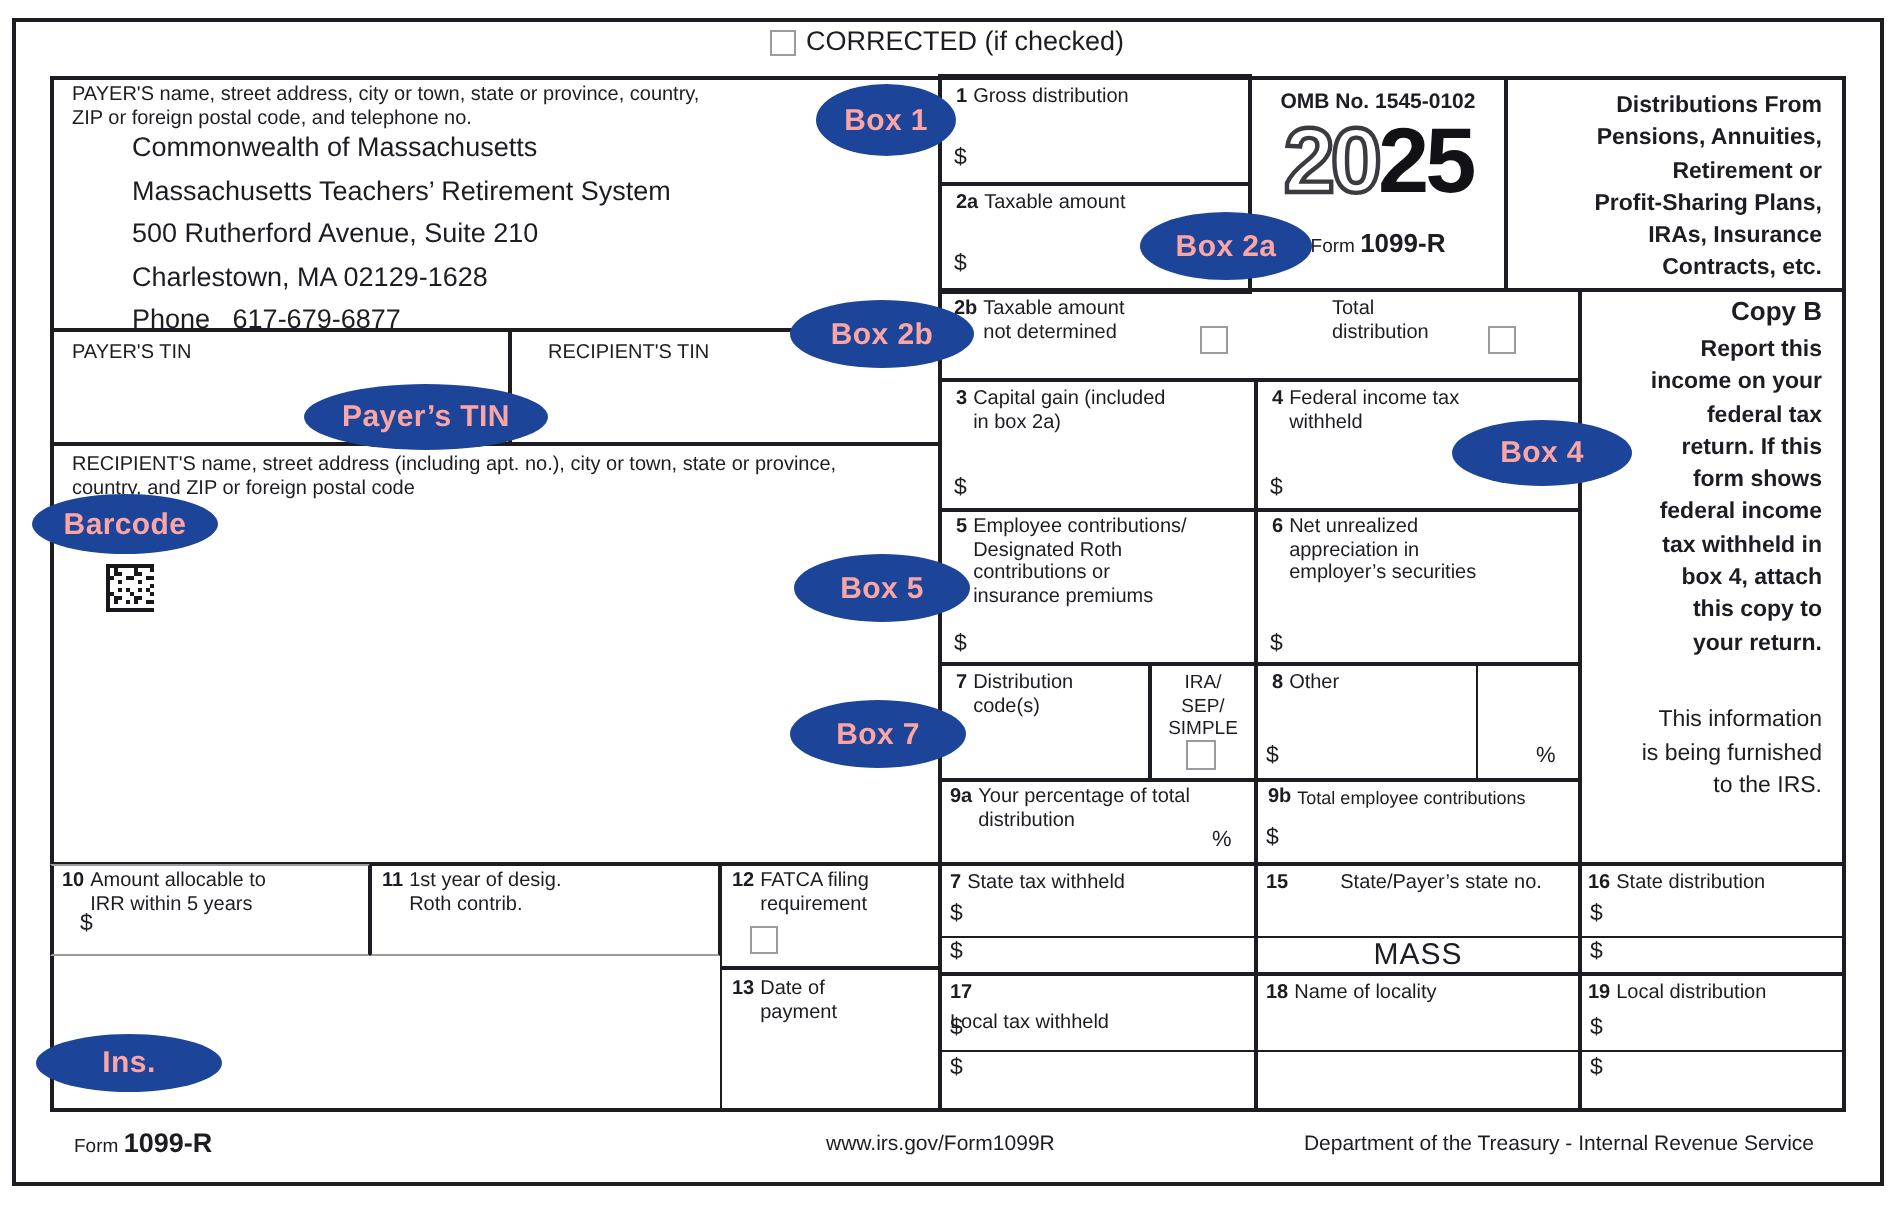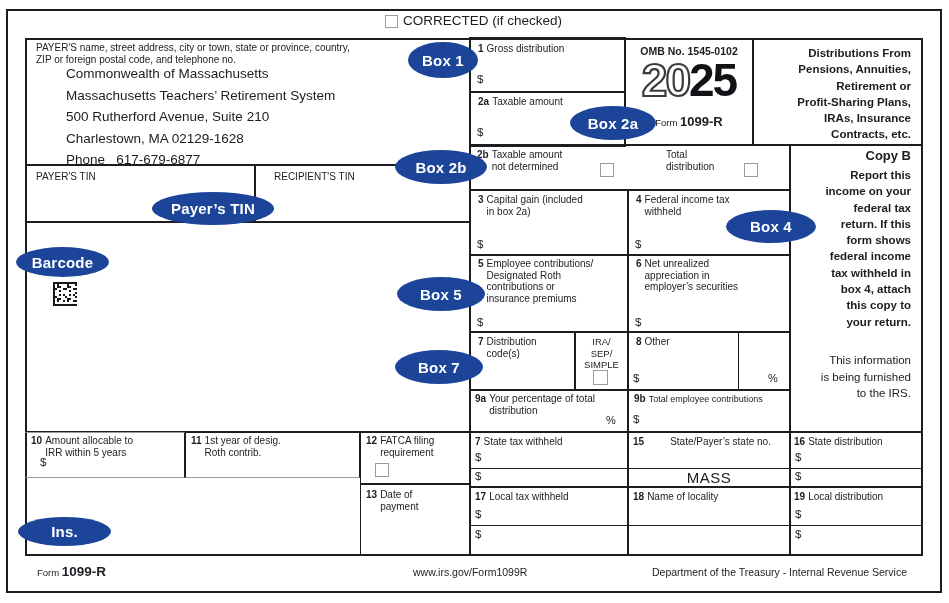--- a/index.html
+++ b/index.html
@@ -17,21 +17,21 @@
   .lab{font-size:10px;line-height:11.5px;}
   .numlab{display:flex;align-items:flex-start;gap:3px;font-size:10px;line-height:11.5px;}
   .bnum{font-weight:bold;white-space:nowrap;}
   .blab{white-space:pre-line;}
   .pre{white-space:pre-wrap;}
   .dollar{font-size:11.5px;font-weight:normal;}
   .pct{font-size:11px;}
   .cb{border:1.5px solid var(--gray);background:#fff;}
   .rt{text-align:right;}
   .ctr{text-align:center;}
-  .oval{border-radius:50%;background:var(--blue);color:#ffffff;font-weight:bold;font-size:15px;
+  .oval{border-radius:50%;background:var(--blue);color:#fca5a5;font-weight:bold;font-size:15px;
         display:flex;align-items:center;justify-content:center;z-index:30;letter-spacing:.2px;}
   .year{font-weight:bold;font-size:46px;line-height:1;letter-spacing:-2px;}
   .y-outline{color:#fff;-webkit-text-stroke:2.2px #3a3a40;}
   .y-solid{color:#121216;}
   .barcode{position:absolute;width:25px;height:25px;}
   .barcode i{position:absolute;width:2px;height:2px;background:#18181c;}
   .grayline{border-top:1.5px solid var(--gray);}
   .inkline{border-top:1px solid var(--ink);}
   .vline{border-left:1px solid var(--ink);}
 </style>
@@ -88,20 +88,22 @@
 ZIP or foreign postal code, and telephone no.</div>
   <div class="abs pre" style="left:66px;top:63px;font-size:13.5px;line-height:21.5px;">Commonwealth of Massachusetts
 Massachusetts Teachers’ Retirement System
 500 Rutherford Avenue, Suite 210
 Charlestown, MA 02129-1628
 Phone   617-679-6877</div>
 
   <div class="abs lab" style="left:36px;top:171px;">PAYER'S TIN</div>
   <div class="abs lab" style="left:274px;top:171px;">RECIPIENT'S TIN</div>
 
+  <div class="abs lab pre" style="left:36px;top:227px;width:425px;">RECIPIENT'S name, street address (including apt. no.), city or town, state or province,
+country, and ZIP or foreign postal code</div>
 
   <div class="barcode" style="left:53px;top:282px;">
       <i style="left:0px;top:0px"></i>
       <i style="left:2px;top:0px"></i>
       <i style="left:4px;top:0px"></i>
       <i style="left:6px;top:0px"></i>
       <i style="left:8px;top:0px"></i>
       <i style="left:10px;top:0px"></i>
       <i style="left:12px;top:0px"></i>
       <i style="left:14px;top:0px"></i>
@@ -313,21 +315,21 @@
   </div>
   <div class="abs ctr" style="left:628px;top:469px;width:162px;font-size:15px;letter-spacing:.5px;">MASS</div>
 
   <div class="abs numlab" style="left:794px;top:436px;">
     <span class="bnum">16</span>
     <span class="blab">State distribution</span>
   </div>
   <div class="abs dollar" style="left:795px;top:451px;">$</div>
   <div class="abs dollar" style="left:795px;top:470px;">$</div>
 
-  <div class="abs numlab" style="left:475px;top:491px;">
+  <div class="abs numlab" style="left:475px;top:491px;flex-direction:column;">
     <span class="bnum">17</span>
     <span class="blab">Local tax withheld</span>
   </div>
   <div class="abs dollar" style="left:475px;top:508px;">$</div>
   <div class="abs dollar" style="left:475px;top:528px;">$</div>
 
   <div class="abs numlab" style="left:633px;top:491px;">
     <span class="bnum">18</span>
     <span class="blab">Name of locality</span>
   </div>

